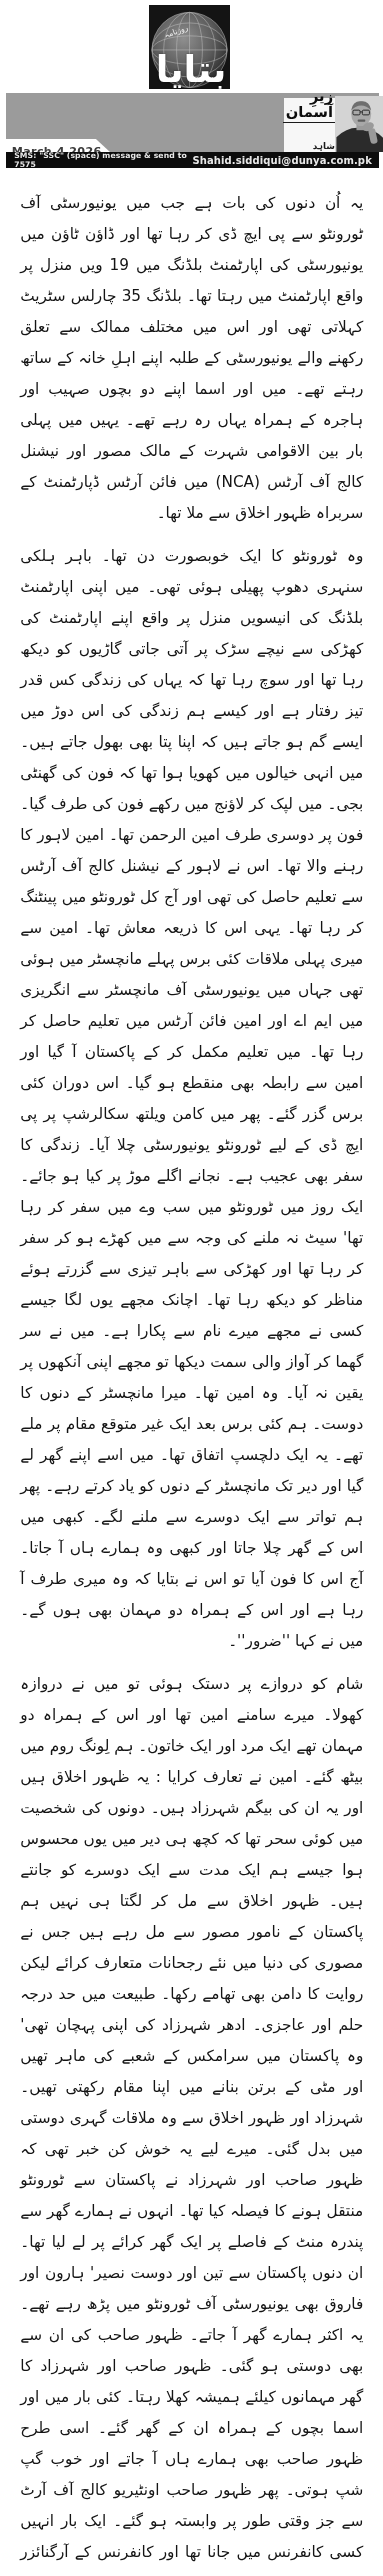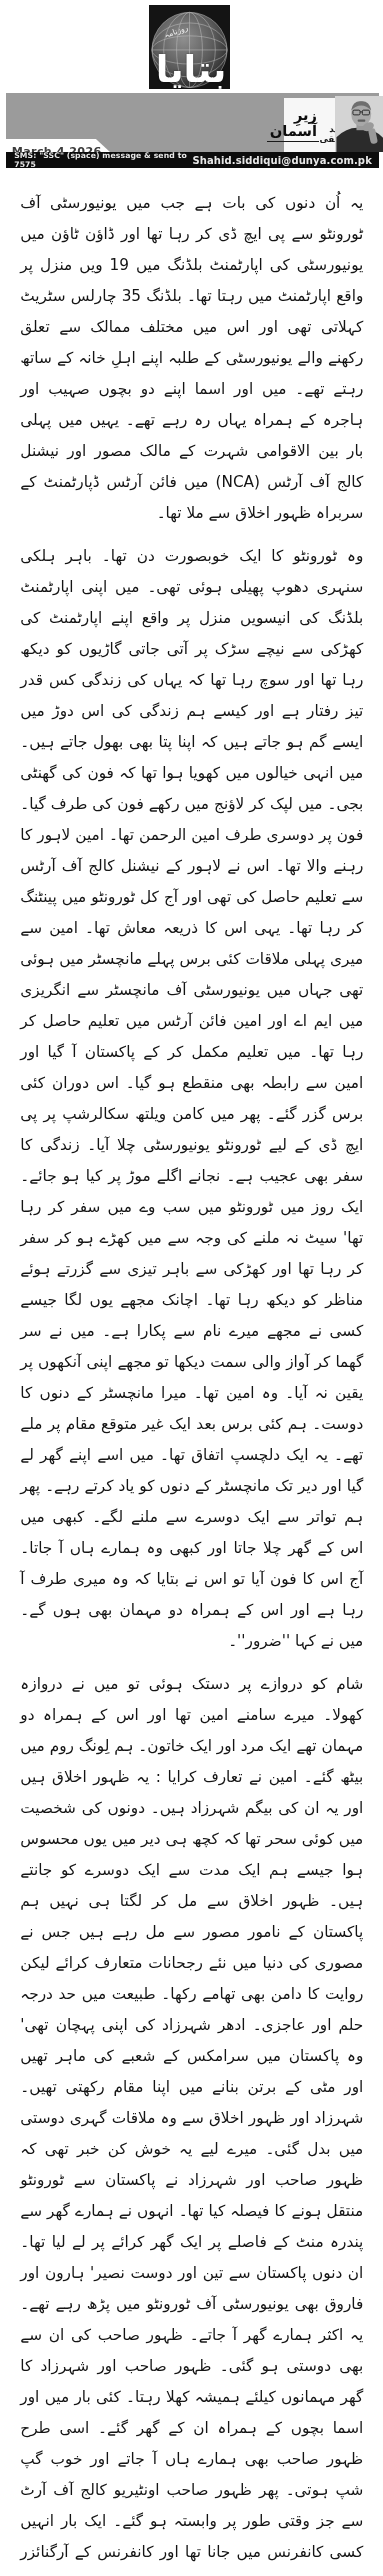--- a/index.html
+++ b/index.html
@@ -14,21 +14,21 @@
   .logo-name{position:absolute;right:3.5px;bottom:1.2px;color:#ffffff;font-size:37px;font-weight:bold;
              direction:rtl;line-height:1;text-shadow:0 0 1.8px rgba(0,0,0,.6);}
 
   
   .title-bar{position:absolute;left:5.9px;top:93px;width:373px;height:59px;background:#9b9b9b;}
   .headline{position:absolute;left:7px;top:5.9px;width:265px;height:46px;
             display:flex;align-items:center;justify-content:center;
             direction:rtl;text-align:center;color:#ffffff;font-weight:bold;
             font-size:16px;line-height:20px;text-shadow:0 0.6px 0.6px rgba(0,0,0,.35);}
   .author-panel{position:absolute;left:278px;top:4.7px;width:51px;height:54px;background:#f7f7f7;
-                display:flex;align-items:center;justify-content:center;}
+                display:flex;flex-direction:column;align-items:center;justify-content:center;}
   .column-name{direction:rtl;font-size:14.7px;font-weight:bold;color:#0d0d0d;line-height:1.1;
                border-bottom:1.2px solid #1a1a1a;padding:0 2.4px 1.8px 2.4px;}
   .author-name{direction:rtl;font-size:8.8px;font-weight:bold;color:#1a1a1a;margin-top:18px;}
   .author-photo{position:absolute;left:329px;top:2.9px;width:50px;height:56px;background:#d6d6d6;overflow:hidden;}
 
   
   .date-strip{position:absolute;left:5.9px;top:139px;width:116px;height:24px;background:#ffffff;
               clip-path:polygon(0 0,90px 0,116px 100%,0 100%);
               display:flex;align-items:center;}
   .date-strip span{font-size:11.2px;font-weight:bold;color:#3c3c3c;padding-left:5.9px;letter-spacing:0.3px;}

